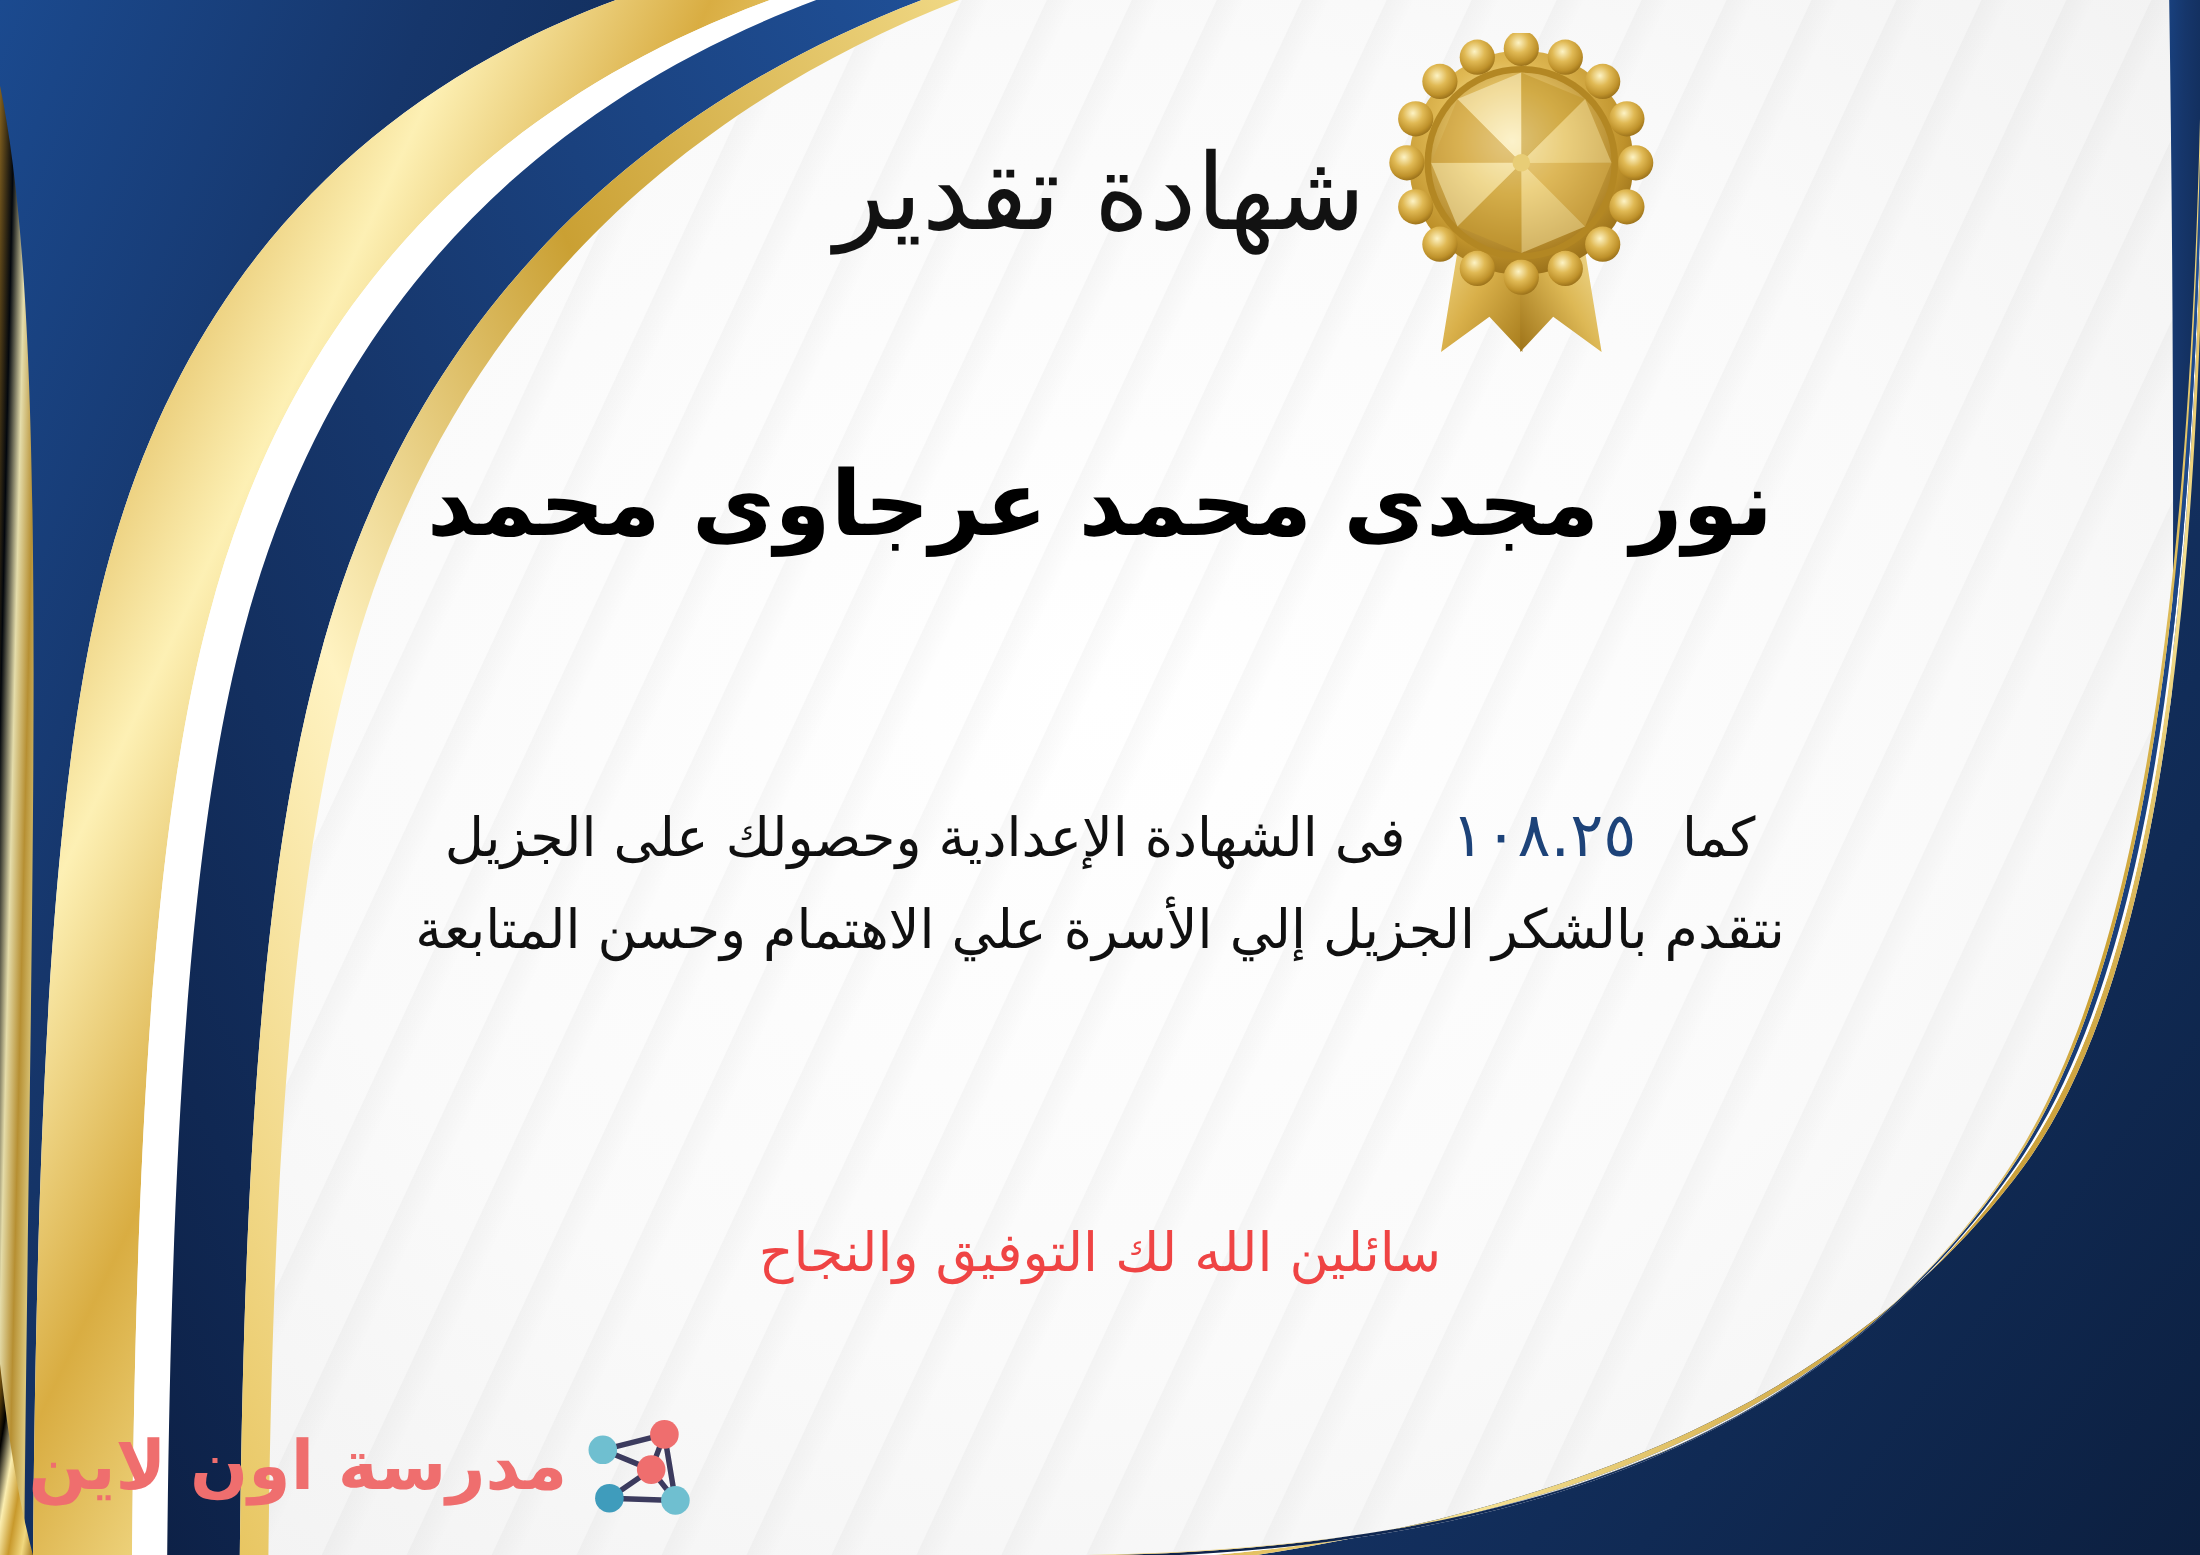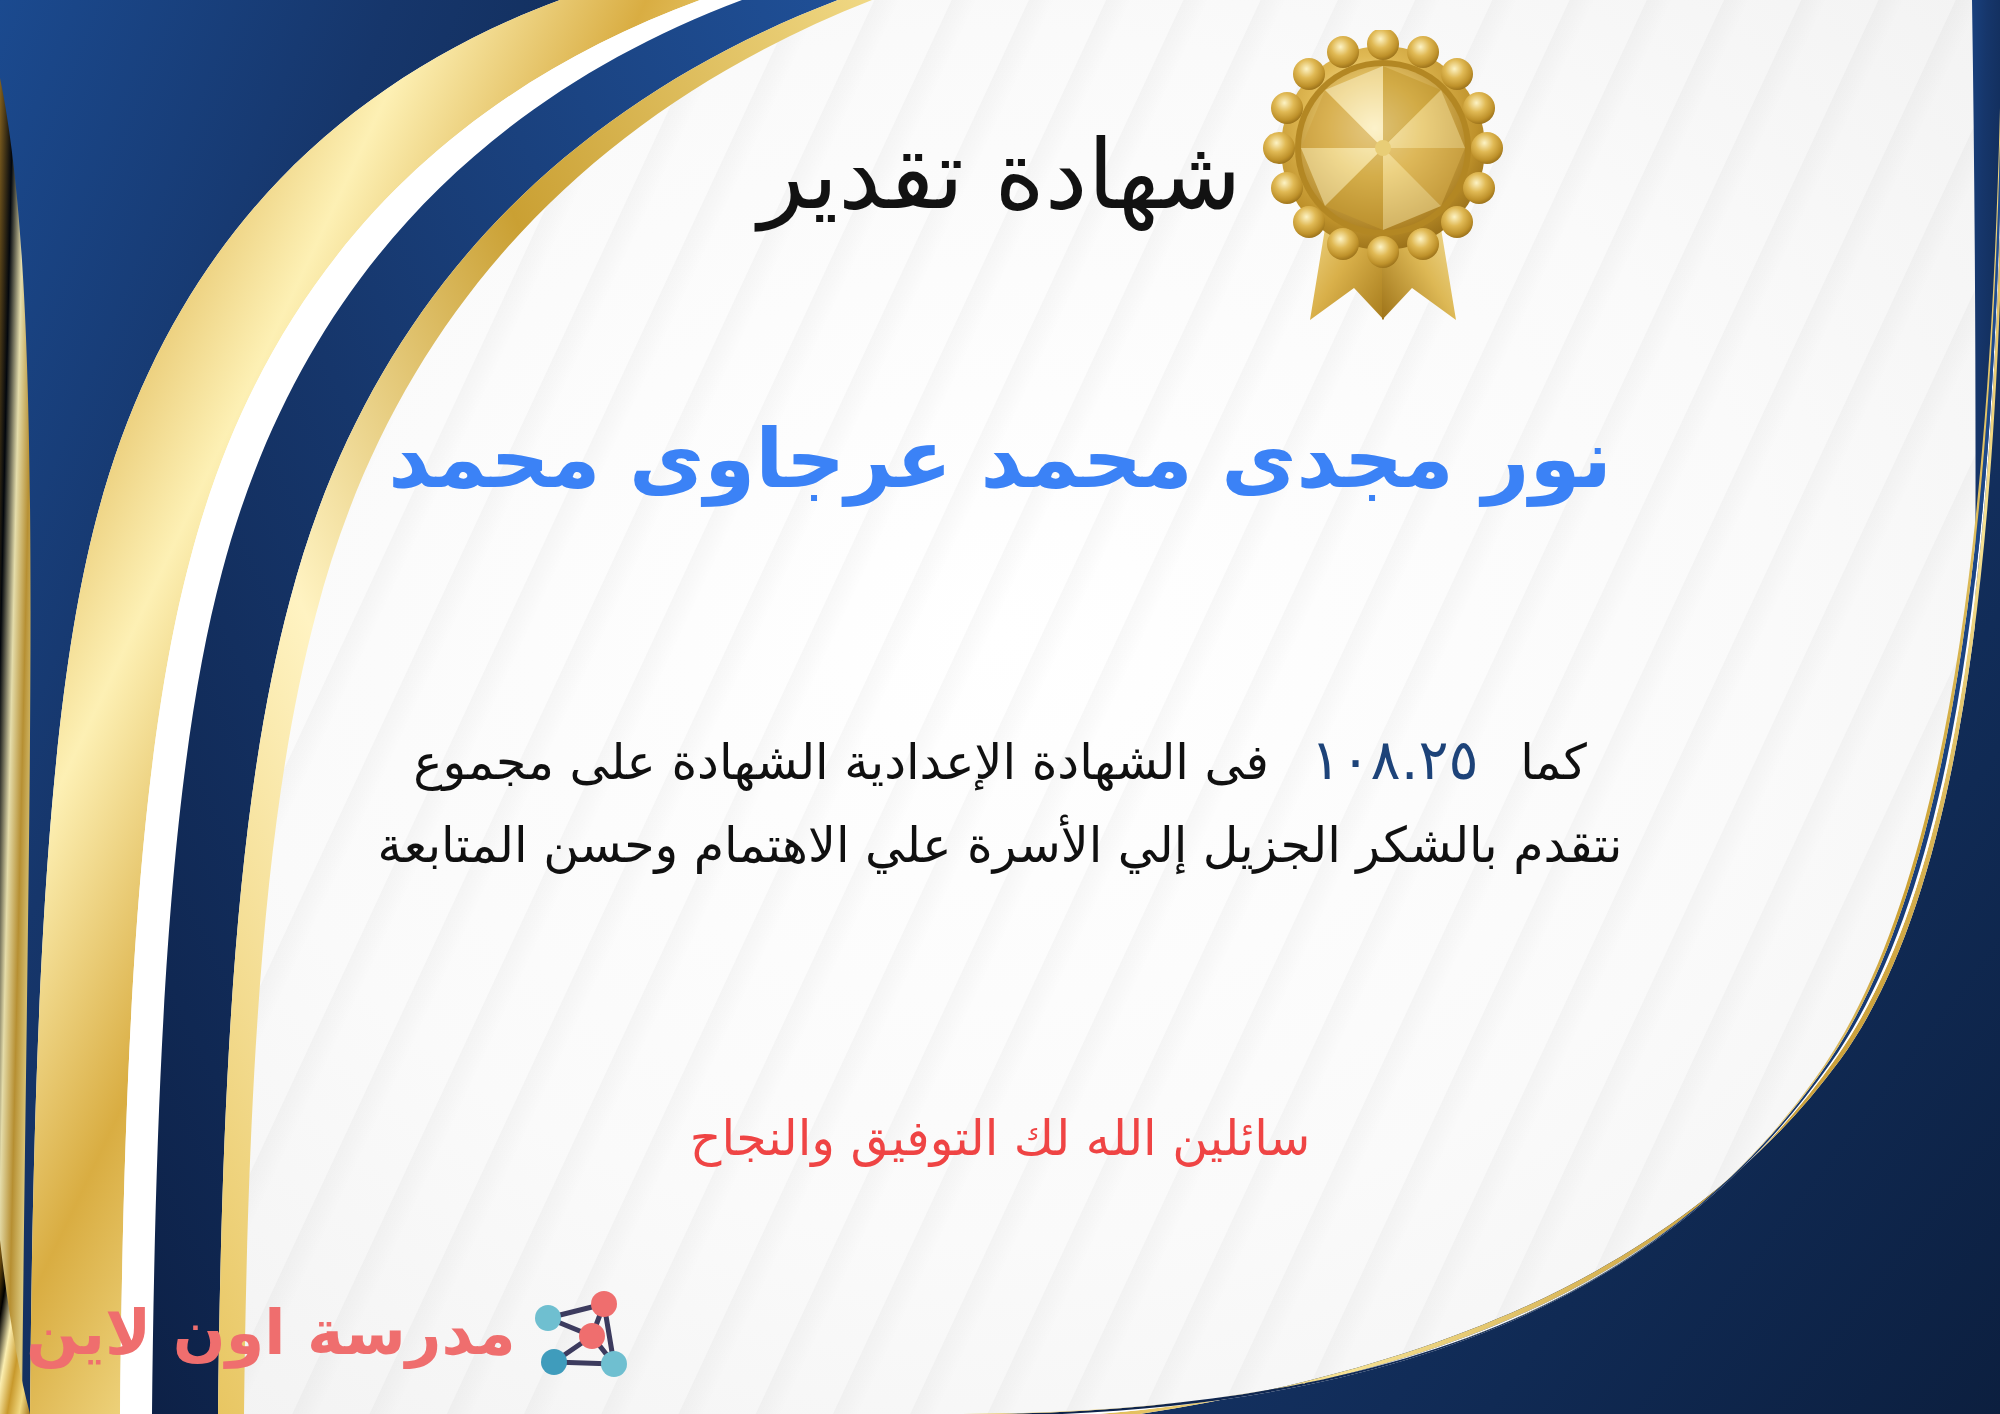--- a/index.html
+++ b/index.html
@@ -68,21 +68,21 @@
     color:#121212;
     line-height:1.15;
     white-space:nowrap;
   }
 
   .student-name{
     position:absolute;
     left:0;right:0;top:410px;
     font-size:82px;
     font-weight:700;
-    color:#3b82f6;
+    color:#000000;
     line-height:1.2;
     white-space:nowrap;
   }
 
   .body-lines{
     position:absolute;
     left:-90px;right:-90px;top:715px;
     font-size:49px;
     font-weight:400;
     color:#101010;
@@ -295,21 +295,21 @@
   <div class="content">
 
     <div class="cert-title">شهادة تقدير</div>
 
     <div class="student-name">نور مجدى محمد عرجاوى محمد</div>
 
     <div class="body-lines">
       <div class="body-line">
         <span>كما</span>
         <span class="score">١٠٨.٢٥</span>
-        <span>فى الشهادة الإعدادية الشهادة على مجموع</span>
+        <span>فى الشهادة الإعدادية وحصولك على الجزيل</span>
       </div>
       <div class="body-line">نتقدم  بالشكر الجزيل إلي الأسرة علي الاهتمام وحسن المتابعة</div>
     </div>
 
     <div class="closing">سائلين الله لك التوفيق  والنجاح</div>
   </div>
 
   <div class="brand">
     <div class="brand-text">
       <div class="brand-ar">مدرسة اون لاين</div>

